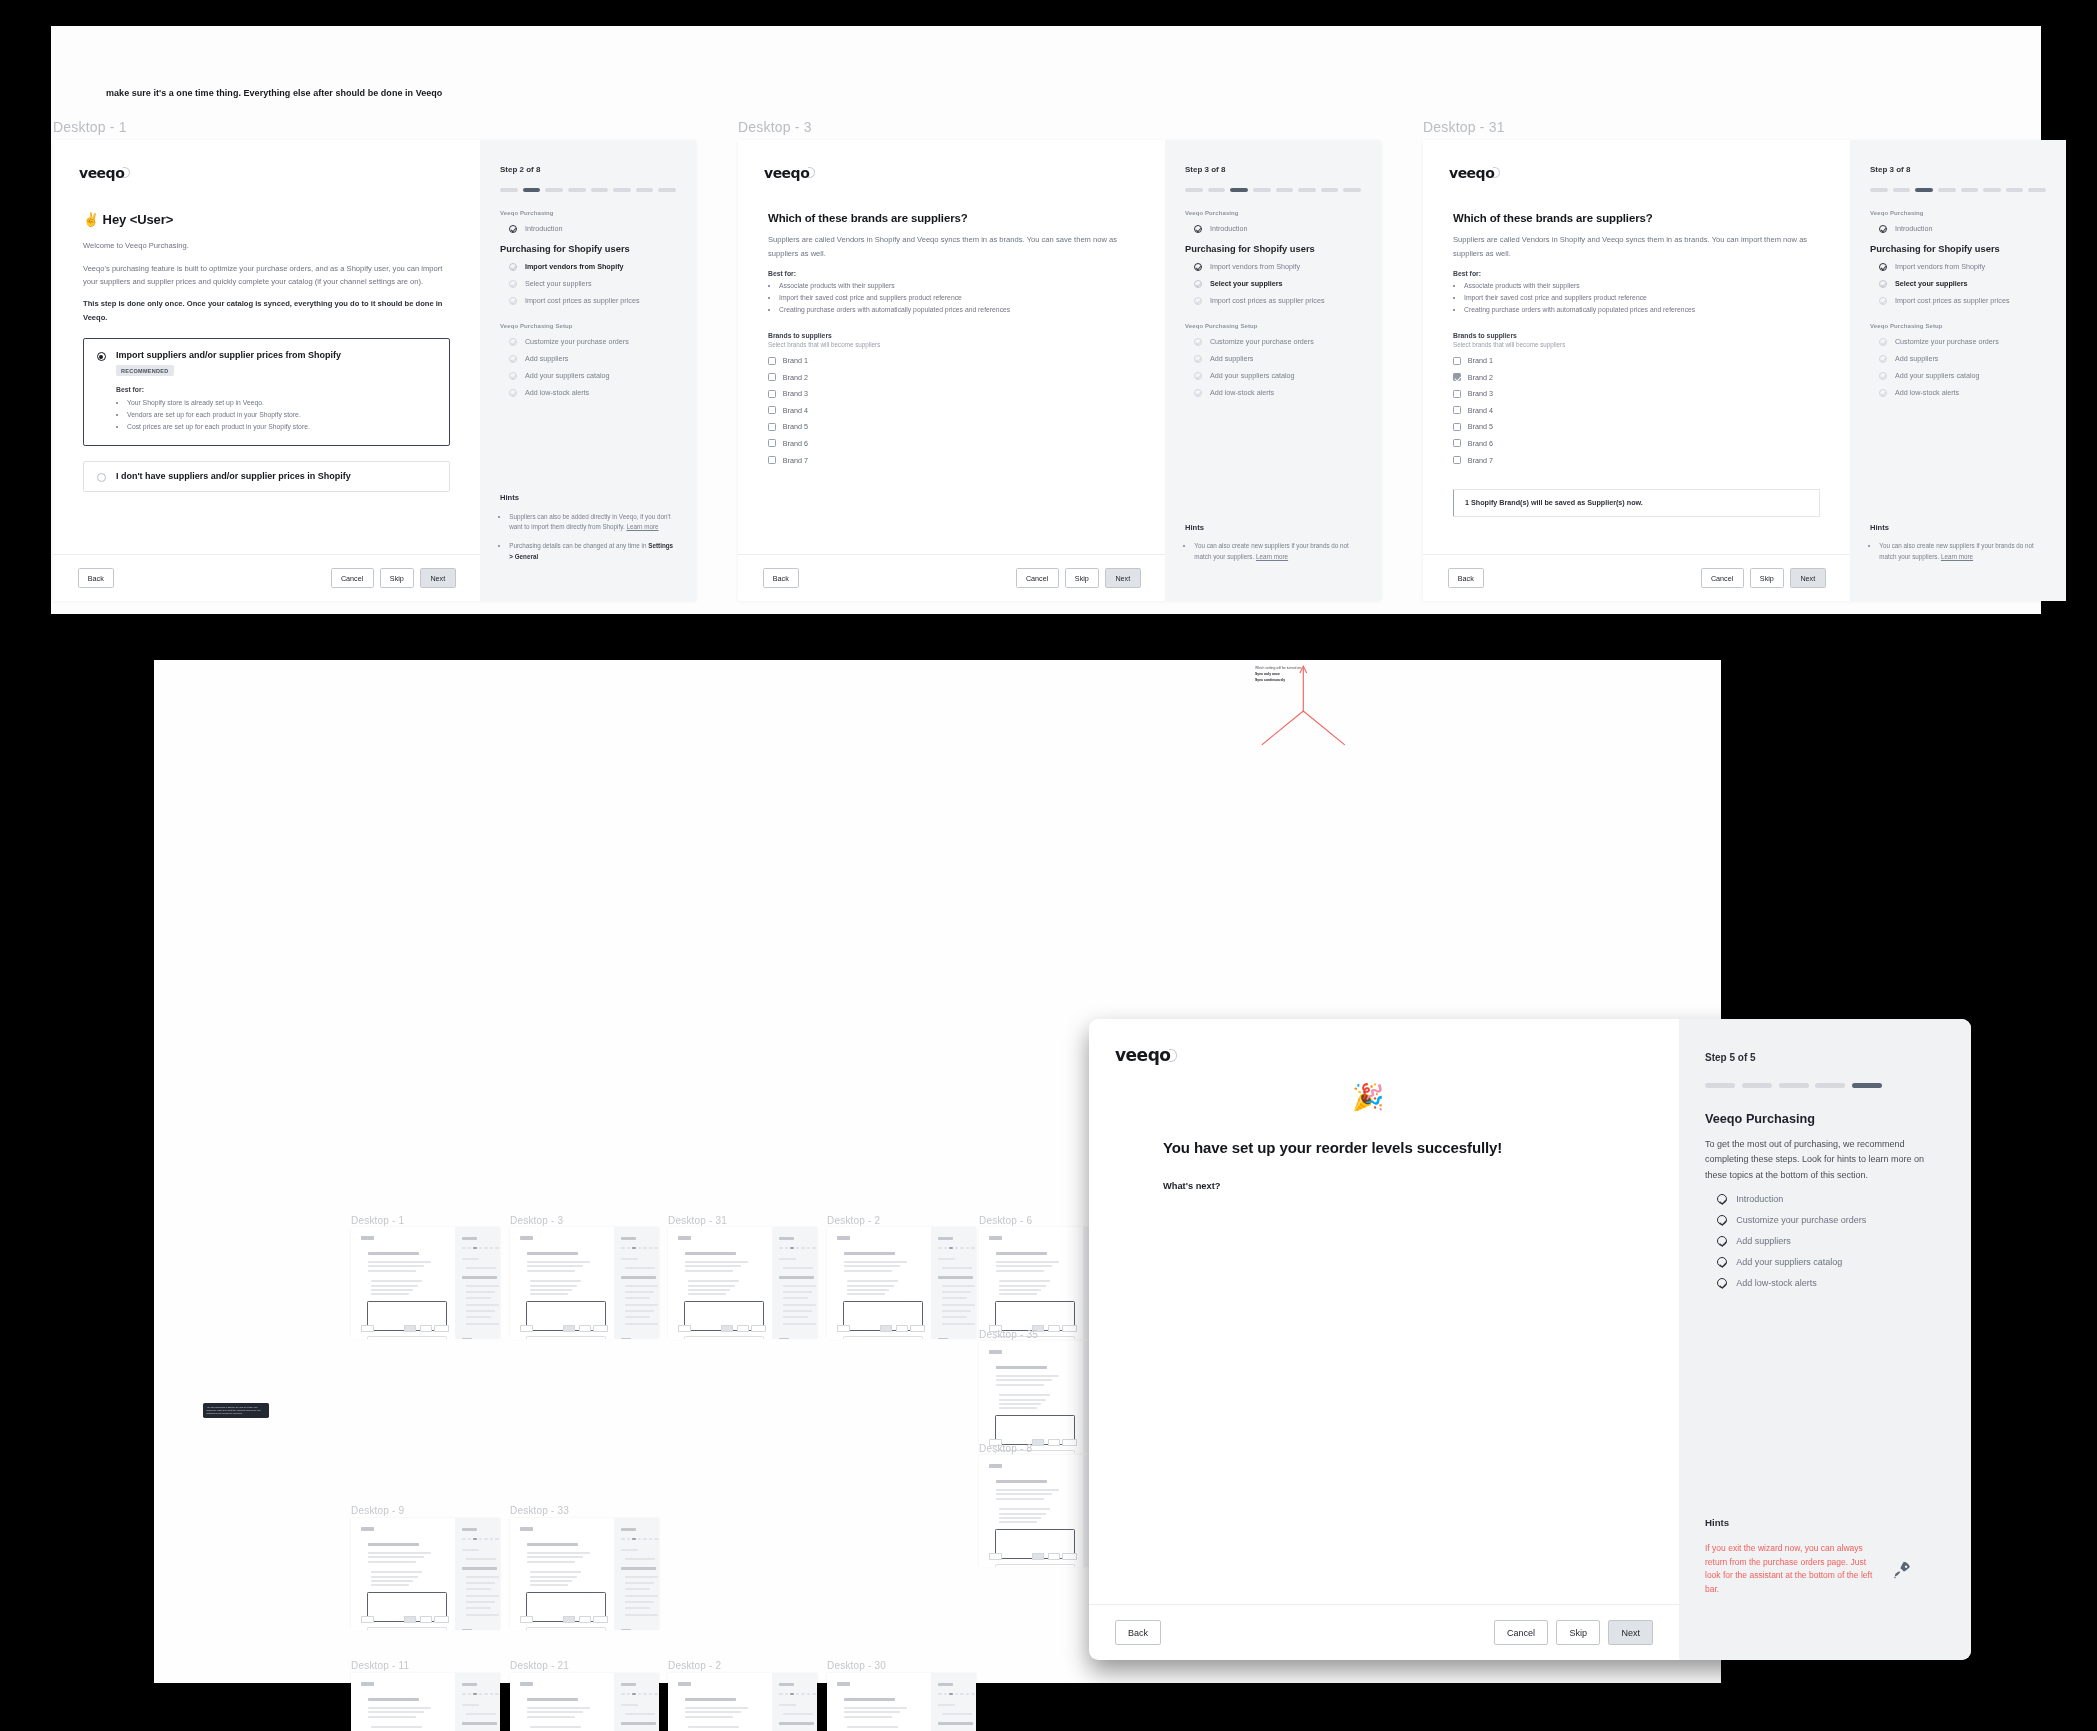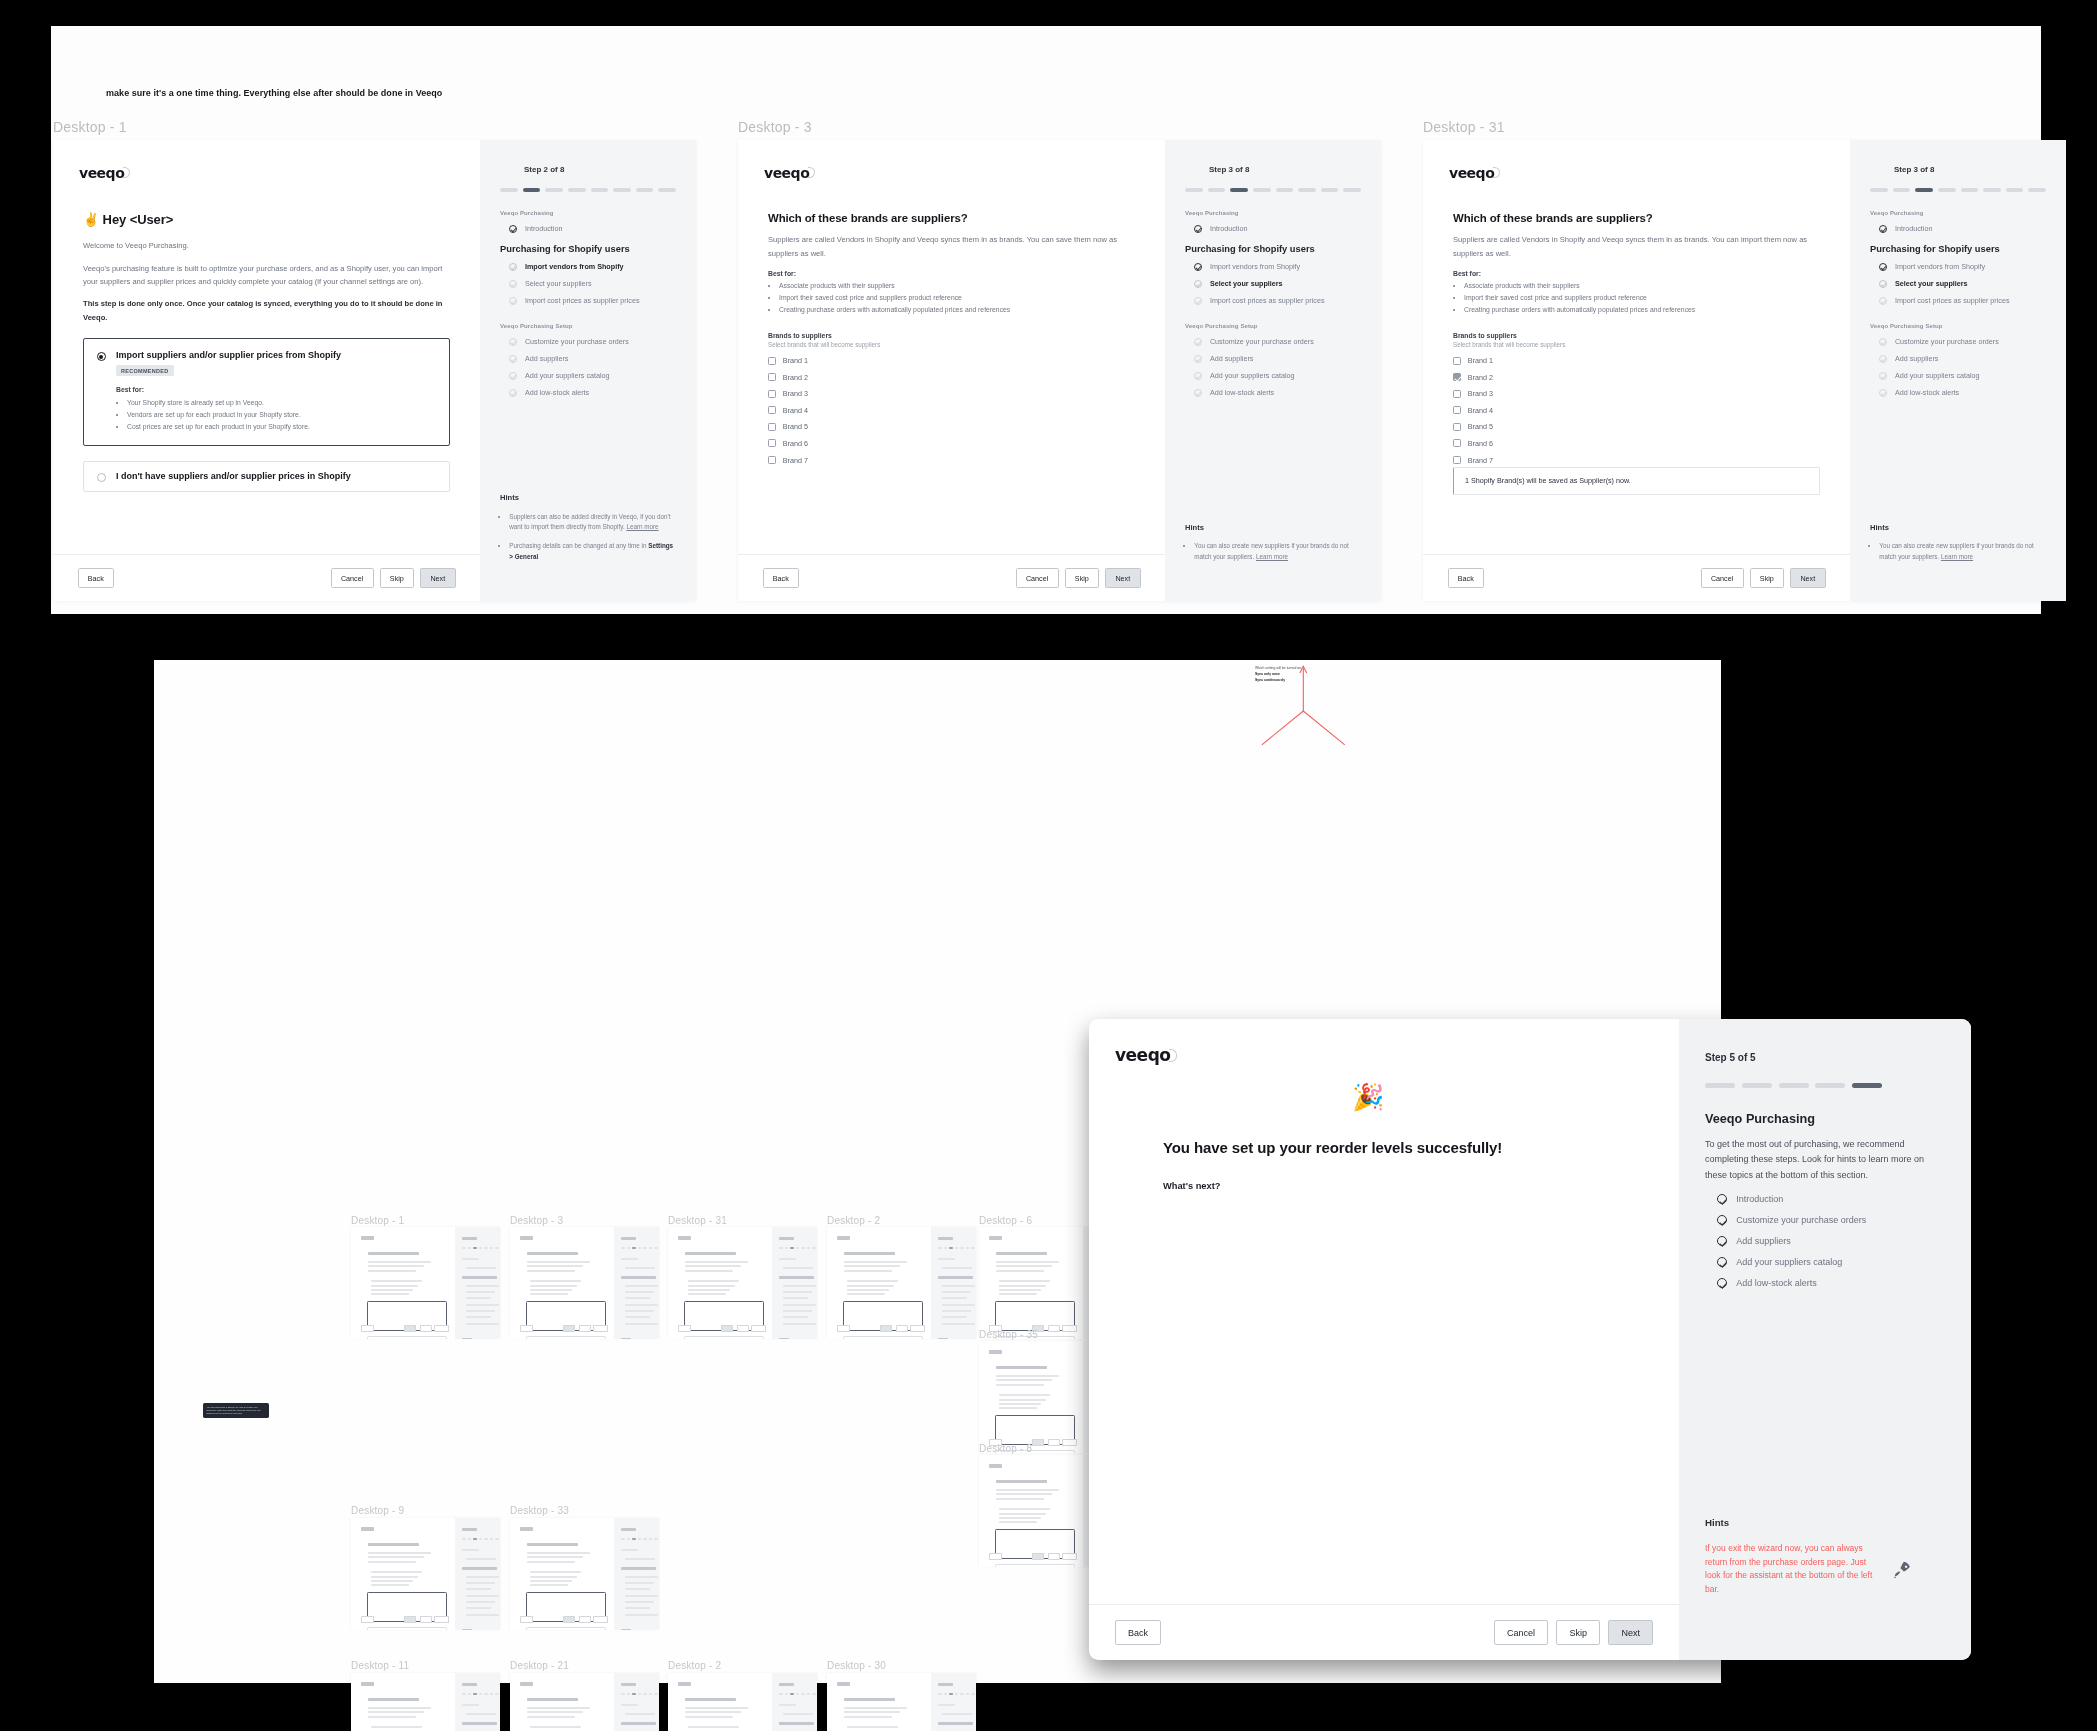--- a/index.html
+++ b/index.html
@@ -79,40 +79,40 @@
   .cbrow{ display:flex; align-items:center; gap:6.8px; margin-top:7.6px; }
   .cbox{ width:8px;height:8px;border:0.6px solid #9aa0ab; border-radius:1.3px; background:#fff; flex:0 0 8px;}
   .cbox.on{ background:#939aa6; border-color:#939aa6; position:relative;}
   .cbox.on::after{
     content:""; position:absolute; left:2.1px; top:0.8px; width:2.5px;height:4.7px;
     border:0.8px solid #fff; border-top:none; border-left:none; transform:rotate(42deg);
   }
   .cblabel{ font-size:7.2px; color:#5e6574; }
 
   .callout{
-    margin-top:2px; border:0.4px solid #e2e4e8; border-left:1.7px solid #9aa2b0;
-    border-radius:1.3px; padding:8.5px 11px; font-size:7.2px; font-weight:400; color:#2b303a;
+    margin-top:24px; border:0.4px solid #e2e4e8; border-left:1.7px solid #9aa2b0;
+    border-radius:1.3px; padding:8.5px 11px; font-size:7.2px; font-weight:700; color:#2b303a;
   }
 
   
   .ab-footer{
     margin-top:auto; border-top:0.4px solid #ececee; padding:12.7px 24.5px;
     display:flex; align-items:center;
   }
   .btn{
     border:0.4px solid #c2c6cd; border-radius:1.7px; background:#fff;
     font-size:7.2px; color:#22252c; padding:4.7px 9.3px; font-family:inherit;
     min-width:32px; text-align:center;
   }
   .btn.primary{ background:#dfe3e8; border-color:#c2c6cd; }
   .btn-grp{ margin-left:auto; display:flex; gap:6px; }
 
   
   .side-pad{ padding:25px 20px 0 20px; }
-  .step-label{ font-size:8px; font-weight:700; color:#2e323b;margin-left:24px; }
+  .step-label{ font-size:8px; font-weight:700; color:#2e323b; }
   .pips{ display:flex; gap:5px; margin-top:14.4px; }
   .pip{ height:3.8px; width:18px; border-radius:2.5px; background:#d8dadf; }
   .pip.on{ background:#55606f; }
   .side-group{ font-size:6px; font-weight:700; color:#8e94a0; margin-top:18px; letter-spacing:0.1px;}
   .side-h{ font-size:9.3px; font-weight:700; color:#22252c; margin-top:11px; }
   .side-item{ display:flex; align-items:center; gap:7.6px; margin-top:8px; padding-left:9.3px;}
   .chk{ width:8px;height:8px;border-radius:50%;border:0.7px solid #d3d6dc; flex:0 0 8px; position:relative;}
   .chk::after{ content:""; position:absolute; left:2.1px; top:1.7px; width:2.1px;height:3.8px;
     border:0.7px solid #d3d6dc; border-top:none;border-left:none; transform:rotate(42deg);}
   .chk.done{ border-color:#2d313a; }

